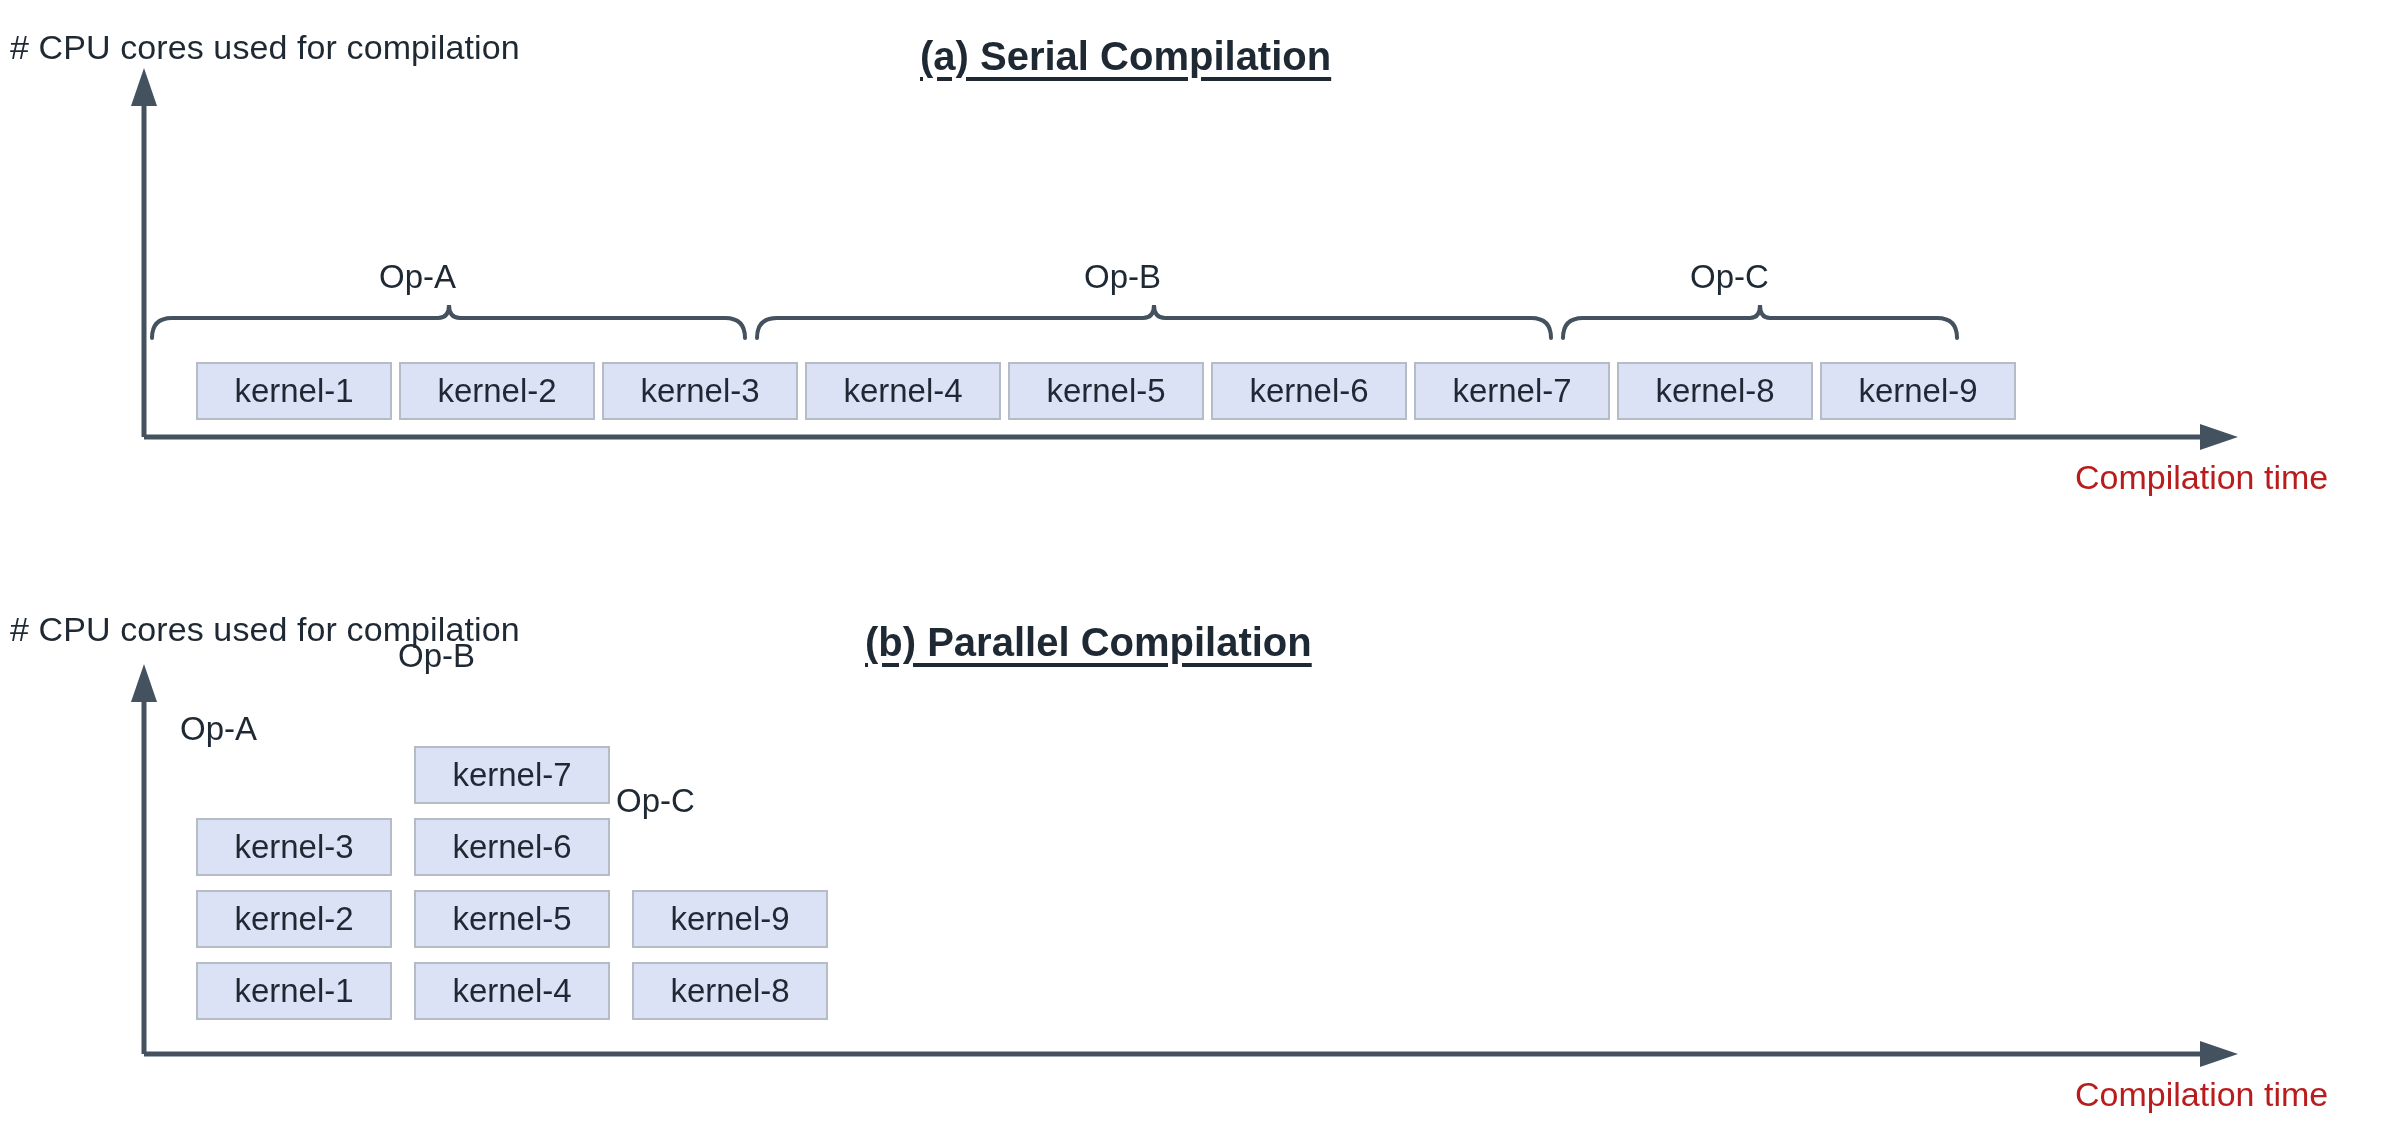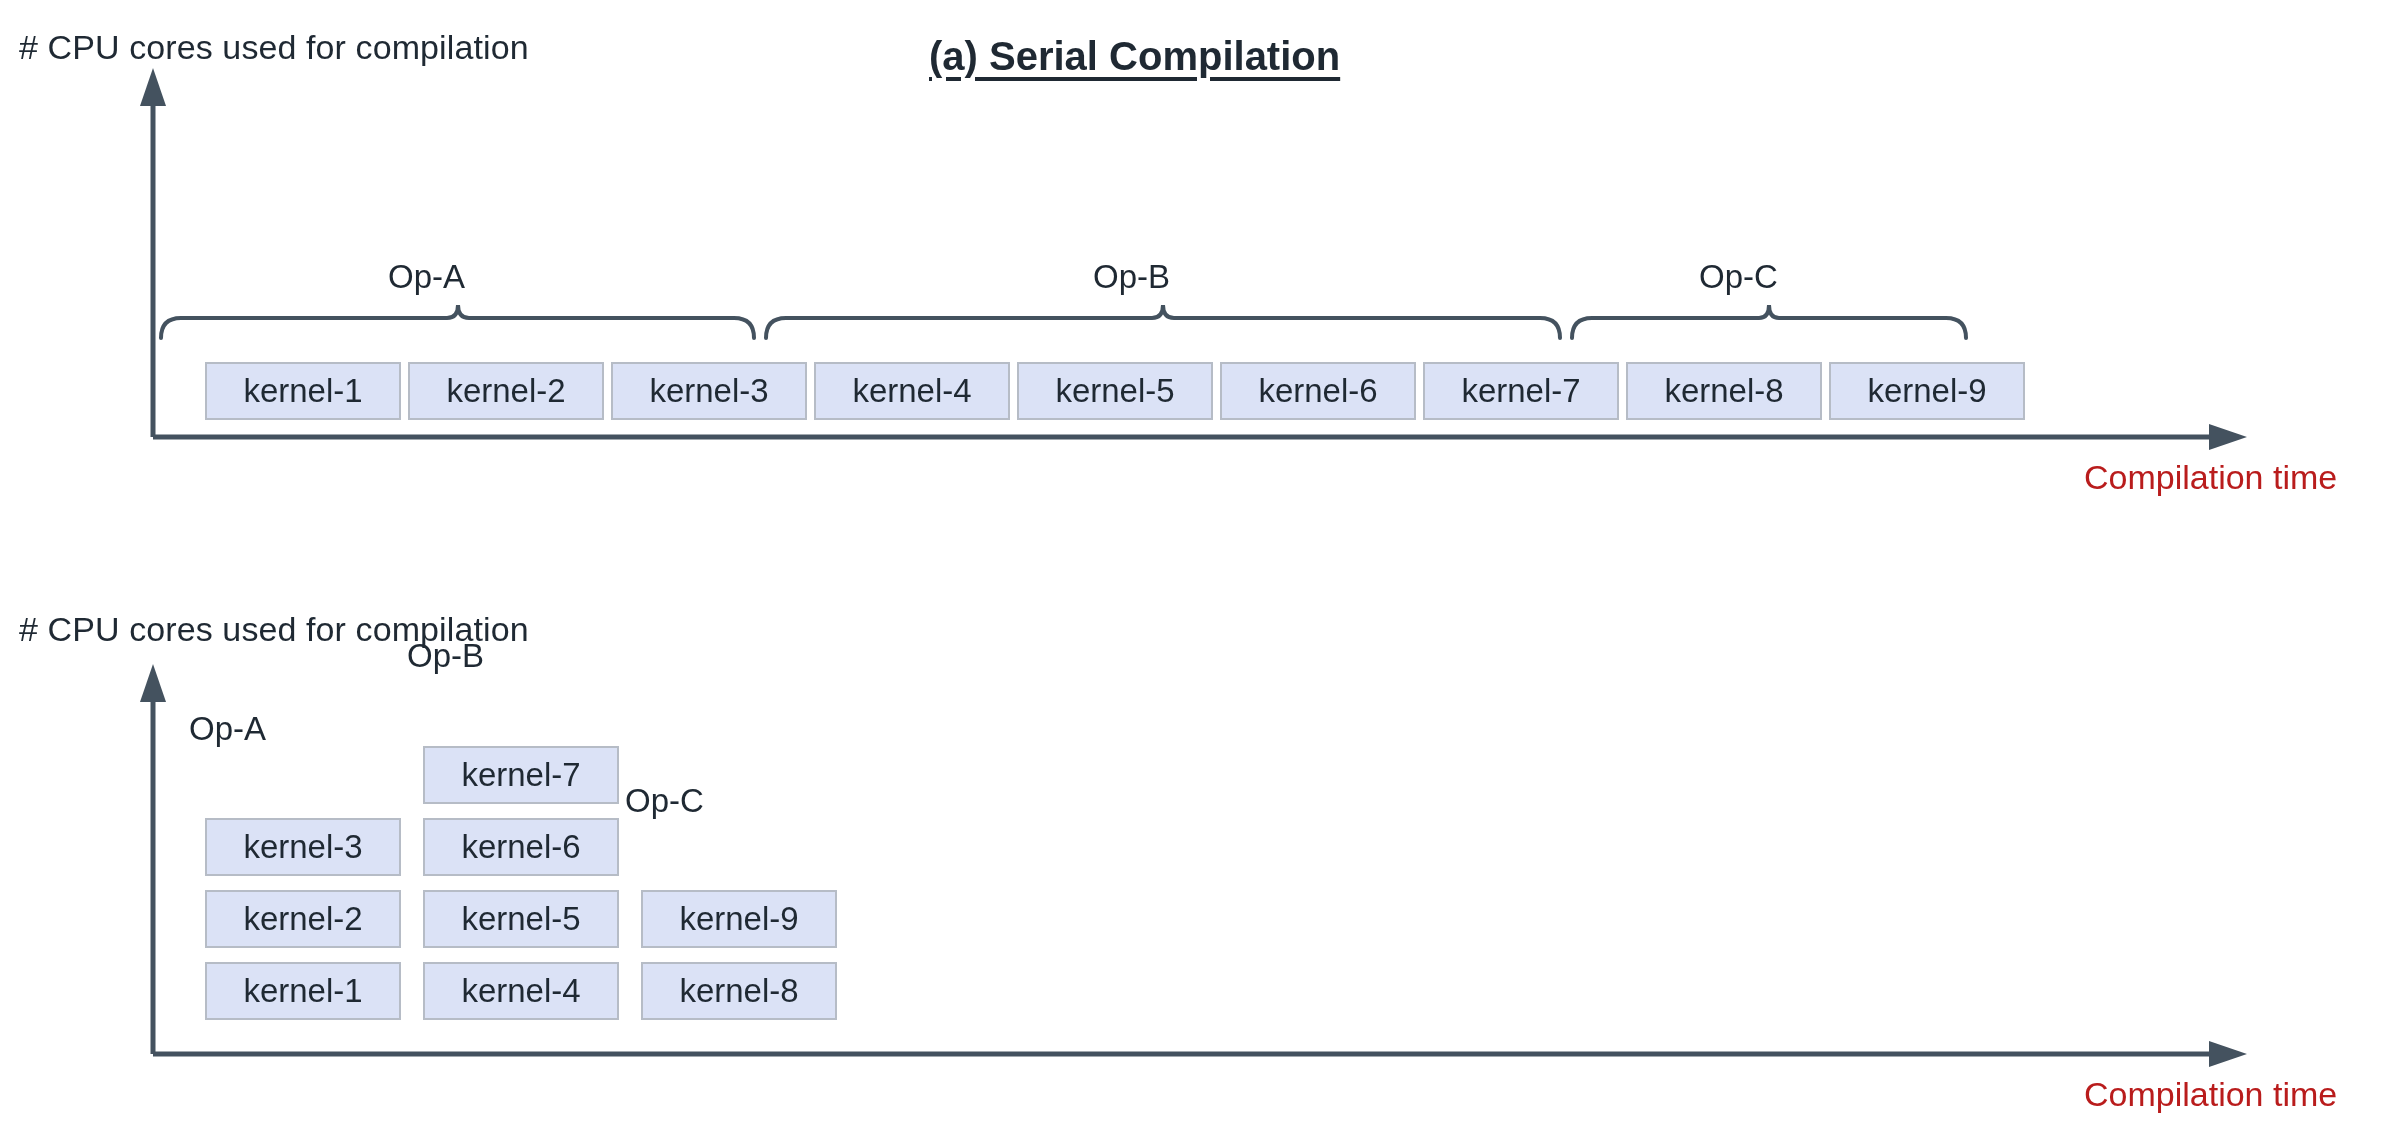--- a/index.html
+++ b/index.html
@@ -11,21 +11,21 @@
     width: 2394px;
     height: 1122px;
     position: relative;
     overflow: hidden;
     font-family: "Liberation Sans", sans-serif;
     color: #1f2933;
   }
 
   .panel {
     position: absolute;
-    left: 9px;
+    left: 0;
     top: 0;
     width: 2182px;
   }
   #panel-serial   { top: 0px;   height: 561px; }
   #panel-parallel { top: 594px; height: 528px; }
 
   .axis-label-y {
     position: absolute;
     font-size: 34px;
     line-height: 1;
@@ -130,20 +130,21 @@
   <div class="kernel-box" style="left:1573px; top:362px; width:196px; height:58px;">kernel-8</div>
   <div class="kernel-box" style="left:1776px; top:362px; width:196px; height:58px;">kernel-9</div>
 
   <div class="axis-label-x" style="left:2075px; top:460px;">Compilation time</div>
 </div>
 
 <div class="panel" id="panel-parallel">
 
   <div class="axis-label-y" style="left:10px; top:18px;"># CPU cores used for compilation</div>
 
+  <div class="panel-title" style="left:865px; top:10px;">(b) Parallel Compilation</div>
 
   <svg class="axes-svg" width="2394" height="528">
     <line x1="144" y1="100" x2="144" y2="460" stroke="#44525f" stroke-width="5"></line>
     <polygon points="144,70 131,108 157,108" fill="#44525f"></polygon>
     <line x1="144" y1="460" x2="2205" y2="460" stroke="#44525f" stroke-width="5"></line>
     <polygon points="2238,460 2200,447 2200,473" fill="#44525f"></polygon>
   </svg>
 
   <div class="op-label" style="left:180px; top:118px; width:140px;">Op-A</div>
   <div class="op-label" style="left:398px; top:45px; width:140px;">Op-B</div>

